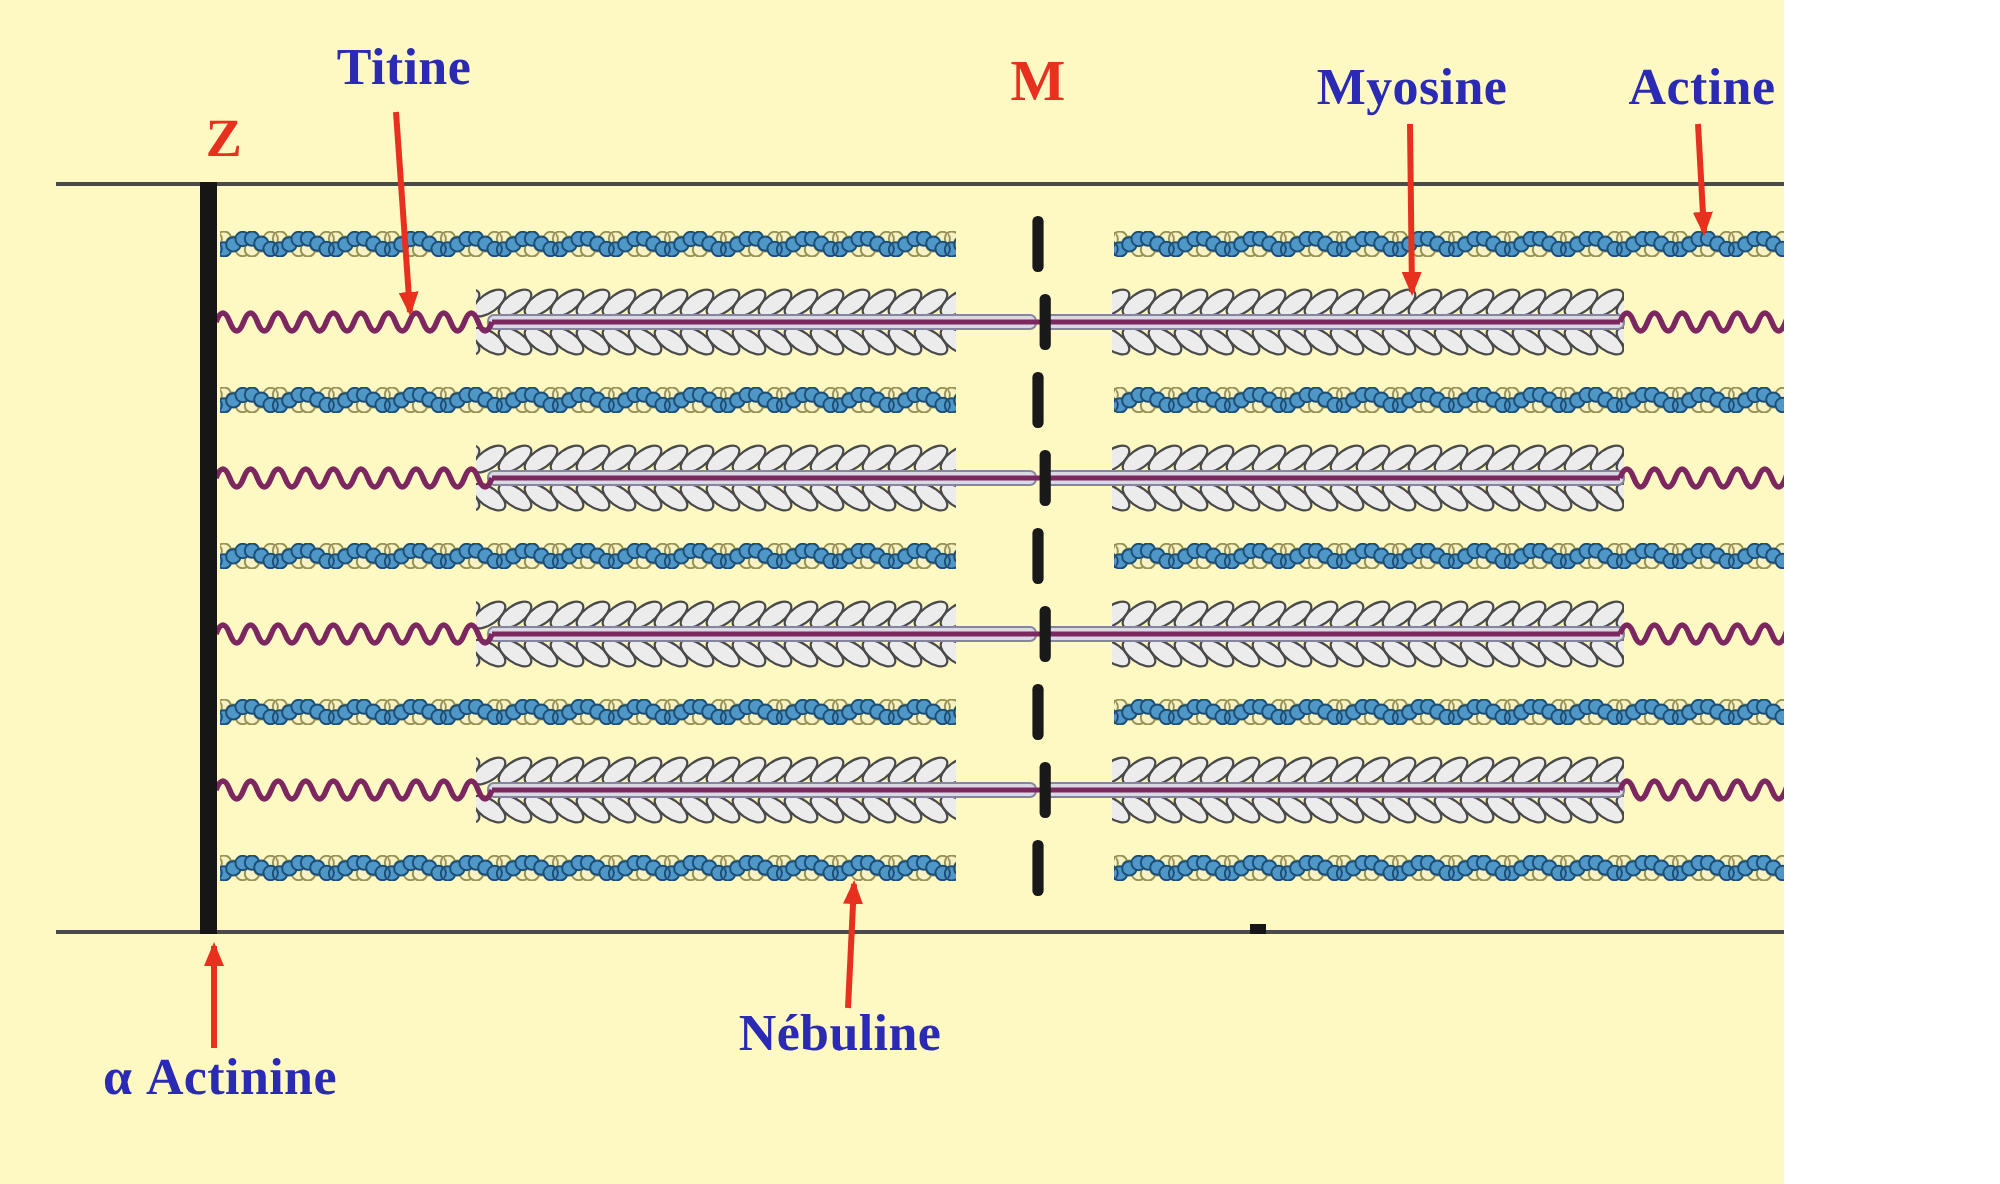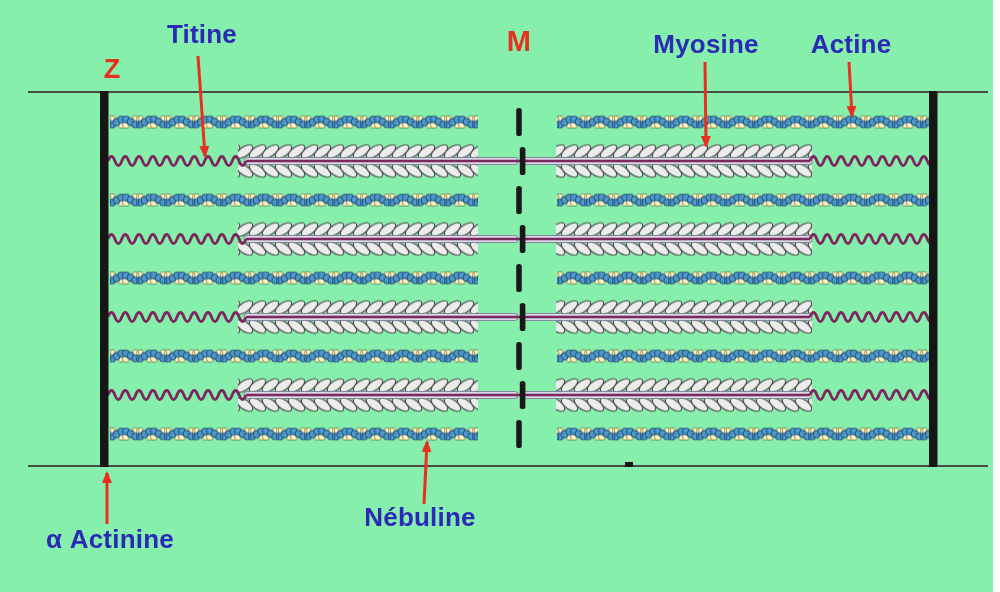--- a/index.html
+++ b/index.html
@@ -1,17 +1,17 @@
 <!DOCTYPE html>
 <html><head>
 <meta charset="utf-8">
 <style>
   * { margin:0; padding:0; box-sizing:border-box; }
   html,body { background:#ffffff; font-family:"Liberation Sans", sans-serif; }
-  .stage { position:relative; width:993px; height:592px; background:#86efac; overflow:hidden; }
+  .stage { position:relative; width:892px; height:592px; background:#fef9c3; overflow:hidden;font-family:Liberation Serif, serif; }
   .stage svg { position:absolute; left:0; top:0; }
   .label { position:absolute; font-weight:700; text-align:center; line-height:1.1; letter-spacing:0.2px; }
   .label.blue { color:#2a2ab5; font-size:26px; }
   .label.red  { color:#e8301f; font-size:29px; }
 </style>
 </head>
 <body>
 
 <div class="stage">
 

